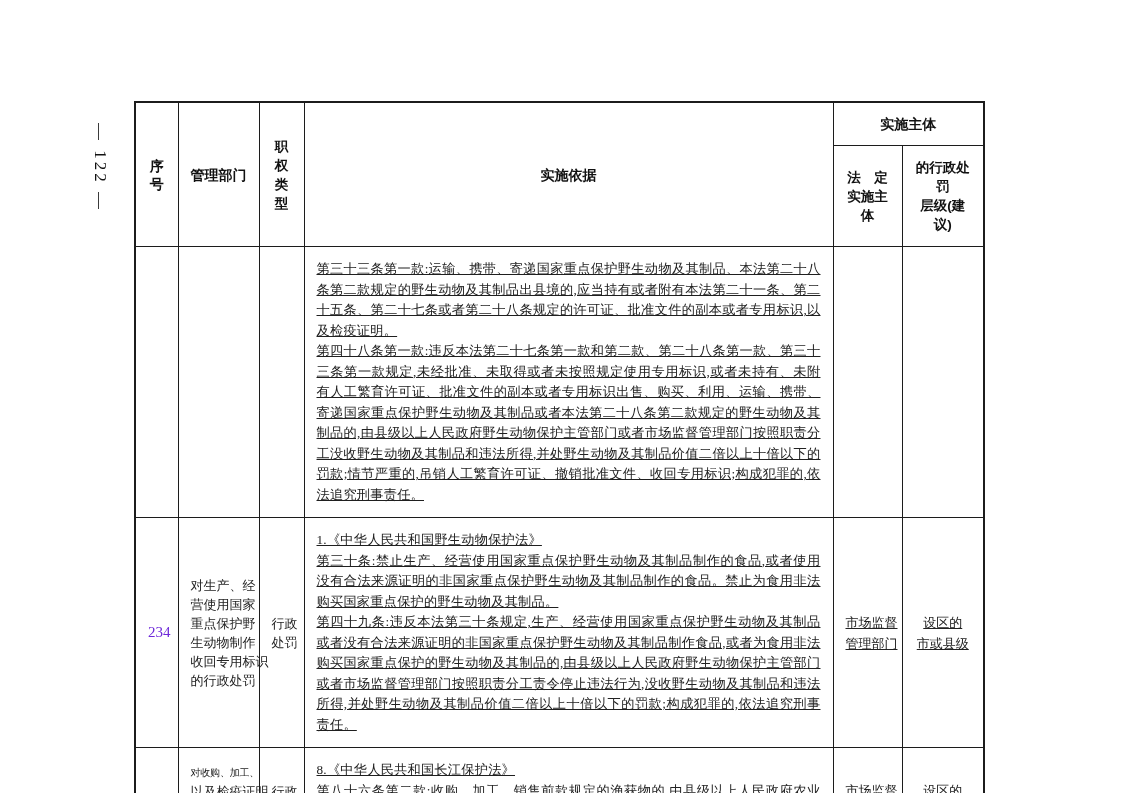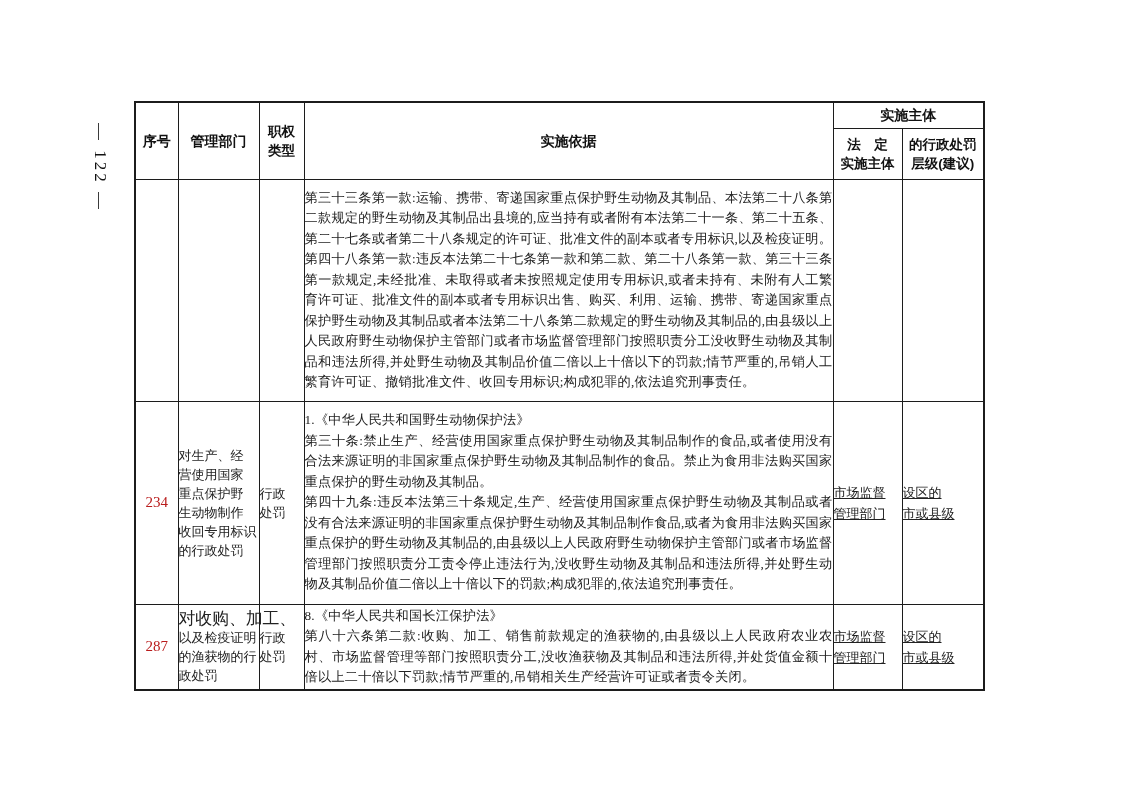--- a/index.html
+++ b/index.html
@@ -18,49 +18,49 @@
     display:flex;align-items:center;justify-content:center;
     font-family:"Liberation Serif","DejaVu Serif",serif;
   }
 
   table.matrix{
     position:absolute;left:134px;top:101px;width:849px;
     border-collapse:collapse;table-layout:fixed;
     border:2px solid #1c1c1c;
   }
   table.matrix th, table.matrix td{
-    border:1px solid #1c1c1c;padding:0;vertical-align:middle;
+    border:1px solid #1c1c1c;padding:12px;vertical-align:middle;
   }
   thead tr:nth-child(1){height:26px;}
   thead tr:nth-child(2){height:51px;}
   tbody tr:nth-child(1){height:222px;}
   tbody tr:nth-child(2){height:203px;}
   tbody tr:nth-child(3){height:86px;}
 
   th{
     font-family:"Liberation Sans","DejaVu Sans",sans-serif;
     font-weight:bold;font-size:14px;color:#111;text-align:center;
     line-height:18px;
   }
   th .hline{display:block;line-height:19px;font-size:13.5px;}
   th.h-single{font-size:14px;}
 
   td.c-seq{
     text-align:center;font-family:"Liberation Serif","DejaVu Serif",serif;
-    font-size:15px;color:#b91c1c;
+    font-size:15px;color:#6d28d9;
   }
   td.c-name, td.c-type, td.c-subject, td.c-level{
-    font-size:13px;color:#222;
+    text-align:center;font-size:13px;color:#222;
   }
   td.c-name .line, td.c-type .line{display:block;line-height:19px;white-space:nowrap;}
   td.c-subject .line, td.c-level .line{display:block;line-height:21px;white-space:nowrap;text-decoration:underline;}
-  td.c-name .line.tight{font-size:17px;letter-spacing:-0.2px;}
+  td.c-name .line.tight{font-size:10px;letter-spacing:-0.2px;}
 
   td.c-basis{
-    vertical-align:top;text-align:left;padding:5px 8px 0 8px;
+    vertical-align:top;text-align:left;padding:5px 8px 0 8px;text-decoration:underline;
   }
   td.c-basis p{
     margin:0;font-size:13.2px;letter-spacing:0.25px;line-height:20.5px;
     color:#222;text-align:justify;text-justify:inter-character;
     word-break:break-all;
   }
 </style>
 </head>
 <body>
 

